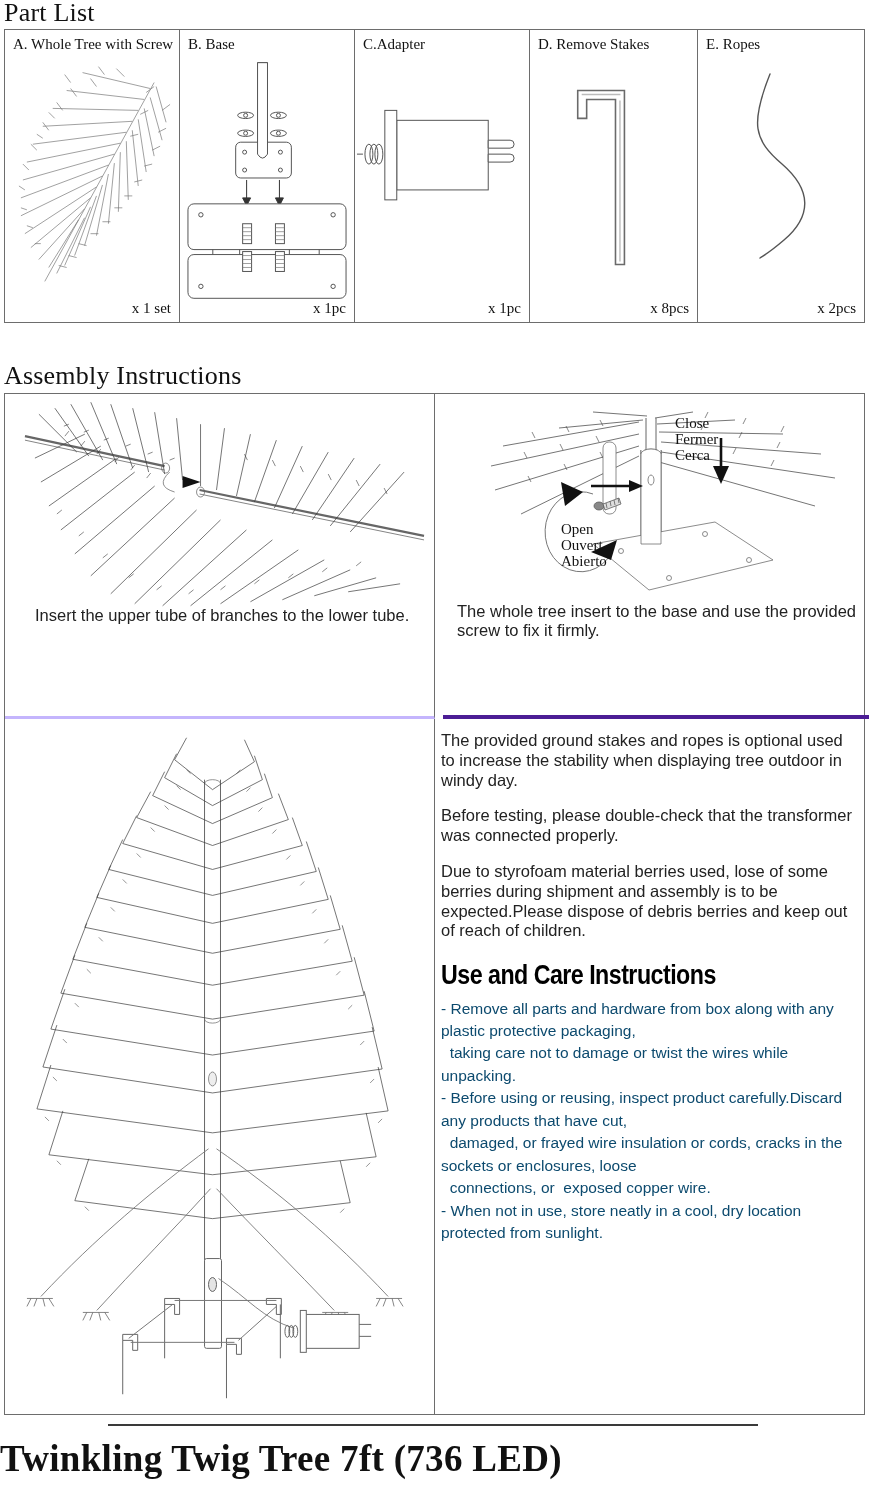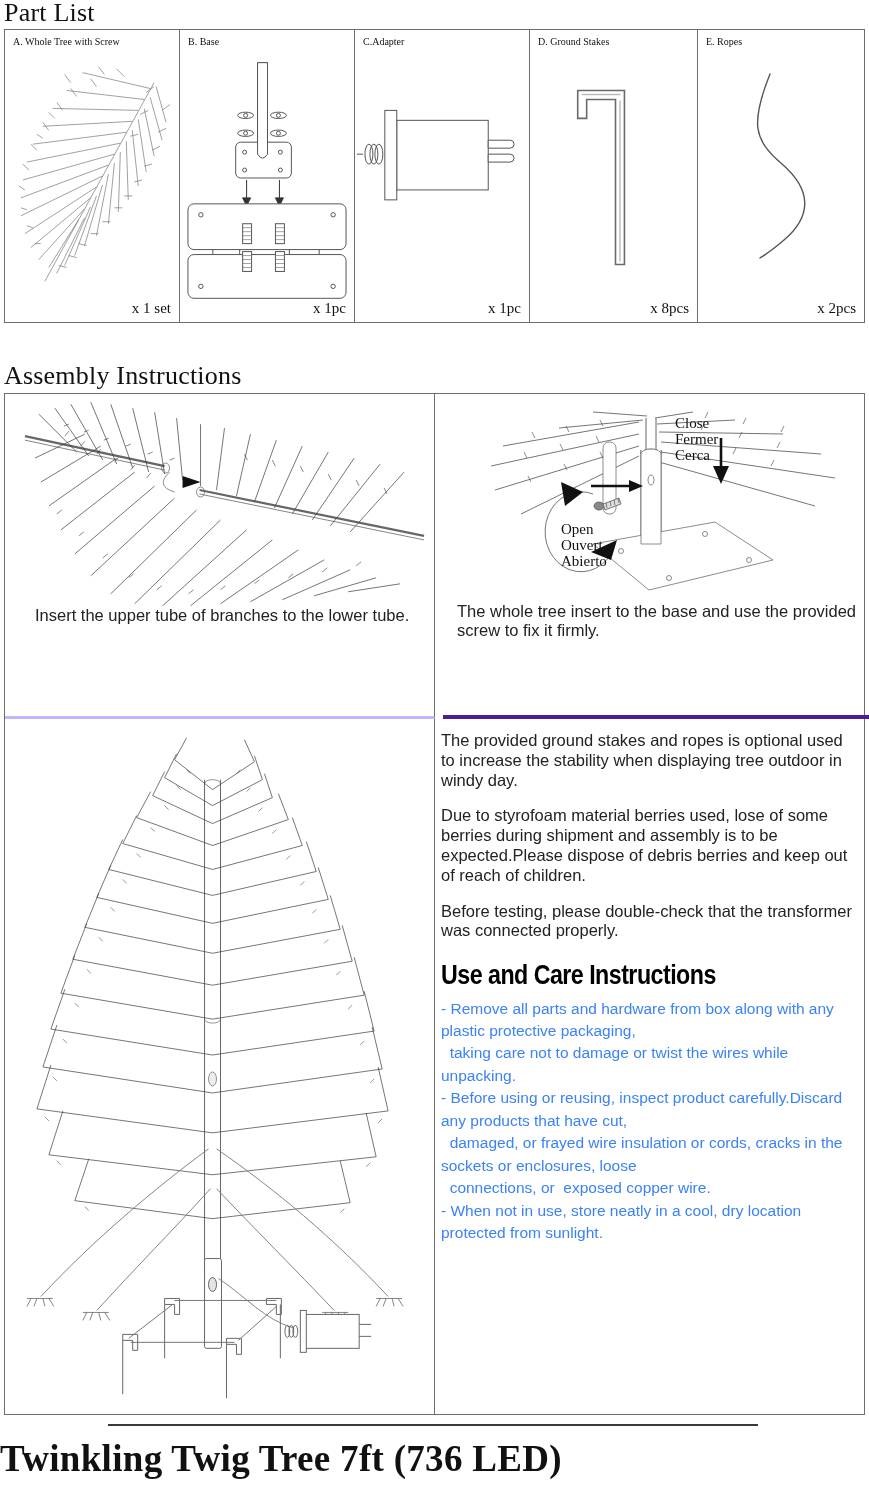--- a/index.html
+++ b/index.html
@@ -54,21 +54,21 @@
   .part-cell-a { width: 175px; }
   .part-cell-b { width: 175px; }
   .part-cell-c { width: 175px; }
   .part-cell-d { width: 168px; }
   .part-cell-e { width: 166px; }
   .part-label {
     position: absolute;
     left: 8px;
     top: 6px;
     font-family: "Liberation Serif", serif;
-    font-size: 10px;
+    font-size: 15px;
     color: #111;
     white-space: nowrap;
   }
   .part-qty {
     position: absolute;
     right: 8px;
     bottom: 5px;
     font-family: "Liberation Serif", serif;
     font-size: 15px;
     color: #111;
@@ -146,21 +146,21 @@
     line-height: 1.05;
   }
   #care-list {
     list-style: none;
     margin: 0;
     padding: 0;
   }
   #care-list li {
     font-size: 15.5px;
     line-height: 1.45;
-    color: #3b82f6;
+    color: #0c4a6e;
     white-space: pre-wrap;
     margin: 0;
   }
 
   
   #footer-rule {
     position: absolute;
     left: 108px;
     top: 1424px;
     width: 650px;
@@ -363,21 +363,21 @@
               <path d="M134 48 H156 A4 4 0 0 1 156 56 H134 Z"></path>
               <path d="M134 62 H156 A4 4 0 0 1 156 70 H134 Z"></path>
             </g>
           </g>
         </svg>
       </div>
       <div class="part-qty">x 1pc</div>
     </div>
 
     <div class="part-cell part-cell-d">
-      <div class="part-label">D. Ground Stakes</div>
+      <div class="part-label">D. Remove Stakes</div>
       <div class="part-art">
         <svg viewBox="0 0 168 250" preserveAspectRatio="xMidYMid meet">
           <g transform="translate(0,28)">
             <path d="M48 10 L95 10 L95 185 L86 185 L86 19 L57 19 L57 38 L48 38 Z" fill="#ffffff" stroke="#6a6a6a" stroke-width="1.6"></path>
             <path d="M52 14 L91 14" stroke="#bbb" stroke-width="1.4" fill="none"></path>
             <path d="M90.5 20 L90.5 182" stroke="#bbb" stroke-width="1.4" fill="none"></path>
           </g>
         </svg>
       </div>
       <div class="part-qty">x 8pcs</div>
@@ -747,22 +747,22 @@
                 <path d="M355 618 h12"></path>
             </g>
           </g>
         </svg>
       </div>
     </div>
 
     <div class="panel" id="panel-step3-text">
       <div id="step3-body">
         <p class="para">The provided ground stakes and ropes is optional used to increase the stability when displaying tree outdoor in windy day.</p>
+        <p class="para">Before testing, please double-check that the transformer was connected properly.</p>
         <p class="para">Due to styrofoam material berries used, lose of some berries during shipment and assembly is to be expected.Please dispose of debris berries and keep out of reach of children.</p>
-        <p class="para">Before testing, please double-check that the transformer was connected properly.</p>
 
         <div id="care-heading">Use and Care Instructions</div>
 
         <ul id="care-list">
           <li>- Remove all parts and hardware from box along with any
 plastic protective packaging,
   taking care not to damage or twist the wires while
 unpacking.</li>
           <li>- Before using or reusing, inspect product carefully.Discard
 any products that have cut,

